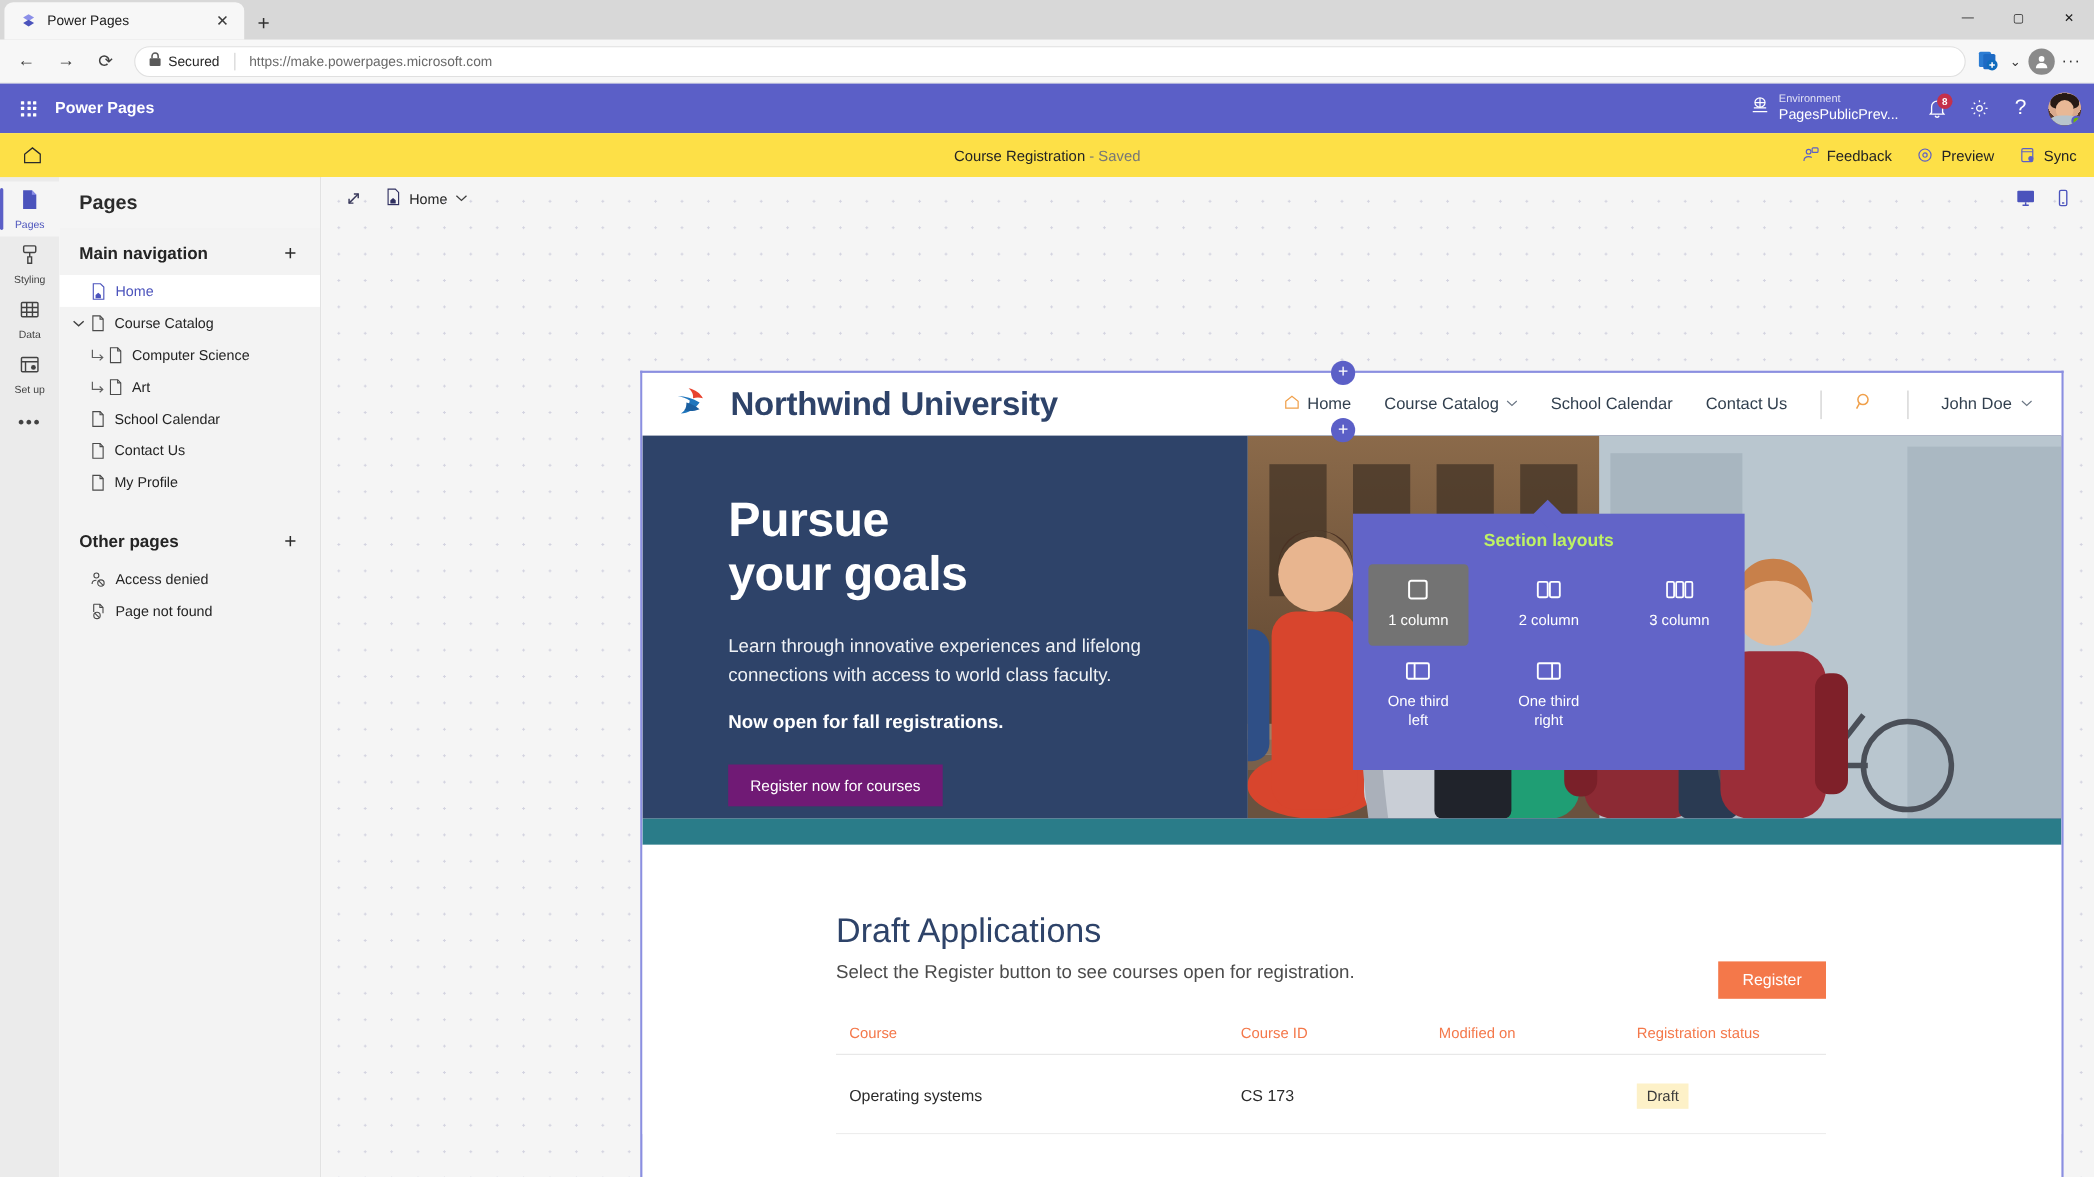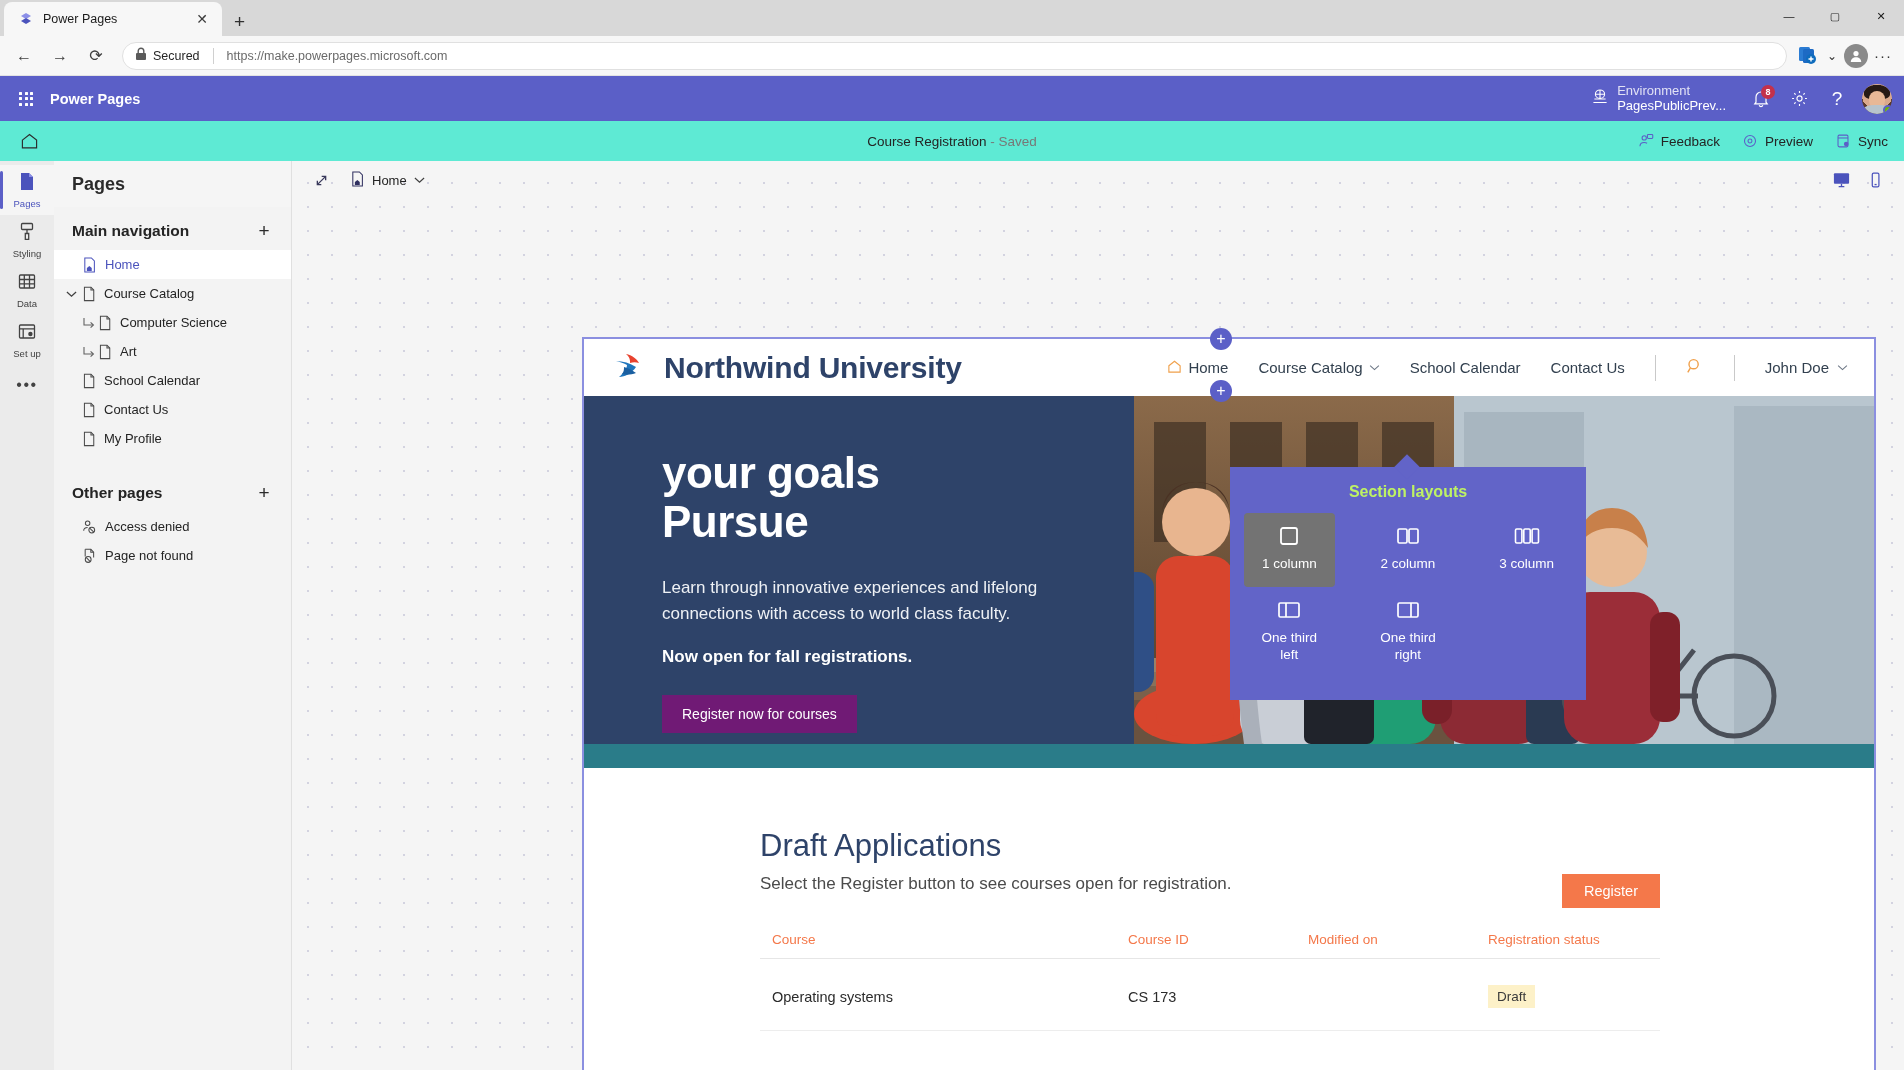--- a/index.html
+++ b/index.html
@@ -52,42 +52,42 @@
     height: 45px; background: #5b5fc7; display: flex; align-items: center;
     padding: 0 12px 0 8px; flex: none; color: #fff;
   }
   .waffle { width: 36px; height: 36px; display: flex; align-items: center; justify-content: center; }
   .waffle-grid { display: grid; grid-template-columns: repeat(3,3px); grid-template-rows: repeat(3,3px); gap: 2.5px; }
   .waffle-grid i { width: 3px; height: 3px; background: #fff; border-radius: 0.5px; display: block; }
   .pp-title { font-size: 14.5px; font-weight: 600; margin-left: 6px; }
   .pp-spacer { flex: 1; }
   .env-box { display: flex; align-items: center; gap: 8px; margin-right: 16px; }
   .env-text { line-height: 1.15; }
-  .env-label { font-size: 13px; color: #e2e2f5; display: block; }
+  .env-label { font-size: 10px; color: #e2e2f5; display: block; }
   .env-value { font-size: 13px; color: #ffffff; display: block; }
   .pp-icon-btn { width: 38px; height: 38px; display: flex; align-items: center; justify-content: center;
     position: relative; color: #fff; }
   .badge { position: absolute; top: 5px; right: 5px; min-width: 14px; height: 14px; border-radius: 7px;
     background: #c4314b; color: #fff; font-size: 9px; display: flex; align-items: center;
     justify-content: center; padding: 0 3px; font-weight: 600; }
   .pp-avatar { width: 30px; height: 30px; border-radius: 50%; position: relative;
     background: radial-gradient(circle at 50% 34%, #3b2a22 0 38%, #d9a98c 38% 62%, #5b3a2a 62% 100%);
     overflow: hidden; margin-left: 6px; }
   .pp-avatar .face { position: absolute; left: 22%; top: 26%; width: 56%; height: 55%;
     background: #e8b896; border-radius: 50% 50% 45% 45%; }
   .pp-avatar .hair { position: absolute; left: 8%; top: 6%; width: 84%; height: 46%;
     background: #271a14; border-radius: 50% 50% 30% 30%; }
   .pp-avatar .body { position: absolute; left: 6%; bottom: 0; width: 88%; height: 30%;
     background: #b8c4cc; border-radius: 40% 40% 0 0; }
   .presence { position: absolute; right: -1px; bottom: -1px; width: 10px; height: 10px;
     border-radius: 50%; background: #6bb700; border: 2px solid #5b5fc7; }
 
   
   .cmd-bar {
-    height: 40px; background: #5eead4; display: flex; align-items: center;
+    height: 40px; background: #fde047; display: flex; align-items: center;
     padding: 0 16px 0 0; flex: none; position: relative;
   }
   .home-ic-btn { width: 58px; height: 40px; display: flex; align-items: center; justify-content: center; color: #2b2b2b; }
   .cmd-center { position: absolute; left: 0; right: 0; text-align: center; font-size: 13.5px; color: #242424; pointer-events: none; }
   .cmd-center .saved { color: #777; }
   .cmd-right { margin-left: auto; display: flex; align-items: center; gap: 22px; }
   .cmd-item { display: flex; align-items: center; gap: 7px; font-size: 13.5px; color: #242424; }
   .cmd-item .ic { color: #5b5fc7; display: flex; }
 
   
@@ -683,22 +683,22 @@
                 <path d="M470 300h54l36-46M524 300l40 0"></path>
               </g>
               <rect x="430" y="196" width="96" height="152" rx="26" fill="#9b2d38"></rect>
               <circle cx="478" cy="156" r="35" fill="#e8bb96"></circle>
               <path d="M442 152c2-26 16-40 36-40s34 14 36 40c-10-14-20-20-36-20s-26 6-36 20Z" fill="#c8804a"></path>
               <rect x="516" y="216" width="30" height="110" rx="13" fill="#7f2029"></rect>
             </svg>
           </div>
           <div class="hero-left">
             <div class="hero-h1">
+              <div>Pursue</div>
               <div>your goals</div>
-              <div>Pursue</div>
             </div>
             <div class="hero-p">Learn through innovative experiences and lifelong connections with access to world class faculty.</div>
             <div class="hero-strong">Now open for fall registrations.</div>
             <div class="hero-btn">Register now for courses</div>
           </div>
         </div>
 
         <div class="hero-teal"></div>
 
         <div class="site-lower">

